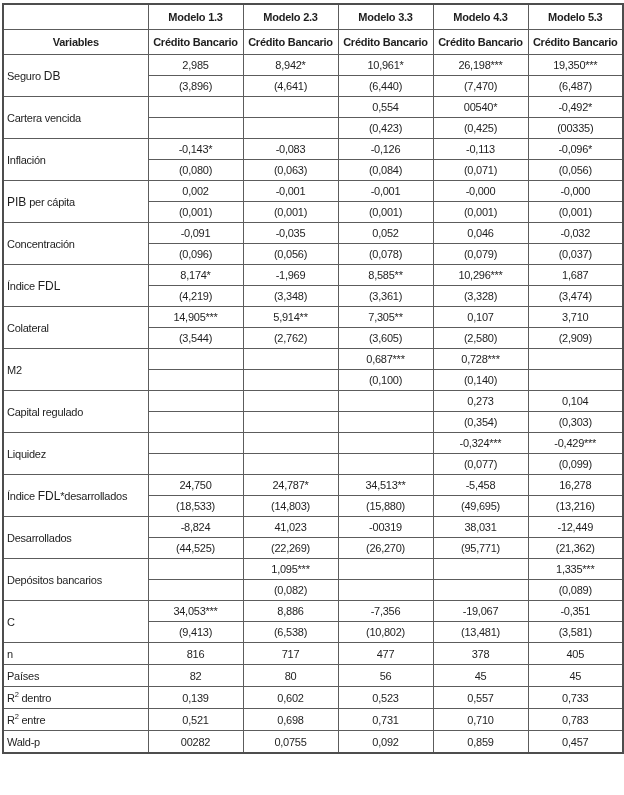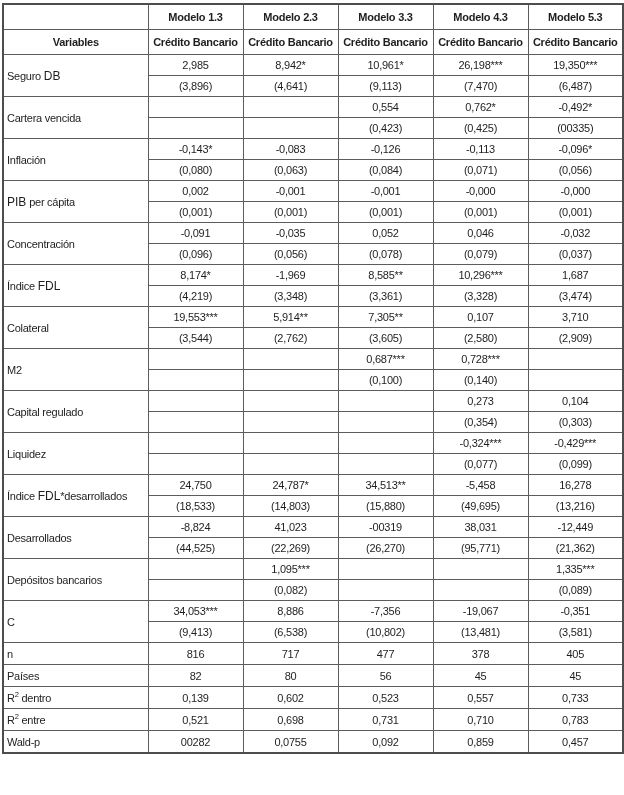--- a/index.html
+++ b/index.html
@@ -103,30 +103,30 @@
           <td class="var-cell" rowspan="2">Seguro <span class="sc">DB</span></td>
           <td class="num coef">2,985</td>
           <td class="num coef">8,942*</td>
           <td class="num coef">10,961*</td>
           <td class="num coef">26,198***</td>
           <td class="num coef">19,350***</td>
         </tr>
         <tr>
           <td class="num se">(3,896)</td>
           <td class="num se">(4,641)</td>
-          <td class="num se">(9,113)</td>
+          <td class="num se">(6,440)</td>
           <td class="num se">(7,470)</td>
           <td class="num se">(6,487)</td>
         </tr>
         <tr class="group-start">
           <td class="var-cell" rowspan="2">Cartera vencida</td>
           <td class="num coef"></td>
           <td class="num coef"></td>
           <td class="num coef">0,554</td>
-          <td class="num coef">0,762*</td>
+          <td class="num coef">00540*</td>
           <td class="num coef">-0,492*</td>
         </tr>
         <tr>
           <td class="num se"></td>
           <td class="num se"></td>
           <td class="num se">(0,423)</td>
           <td class="num se">(0,425)</td>
           <td class="num se">(00335)</td>
         </tr>
         <tr class="group-start">
@@ -184,21 +184,21 @@
         </tr>
         <tr>
           <td class="num se">(4,219)</td>
           <td class="num se">(3,348)</td>
           <td class="num se">(3,361)</td>
           <td class="num se">(3,328)</td>
           <td class="num se">(3,474)</td>
         </tr>
         <tr class="group-start">
           <td class="var-cell" rowspan="2">Colateral</td>
-          <td class="num coef">19,553***</td>
+          <td class="num coef">14,905***</td>
           <td class="num coef">5,914**</td>
           <td class="num coef">7,305**</td>
           <td class="num coef">0,107</td>
           <td class="num coef">3,710</td>
         </tr>
         <tr>
           <td class="num se">(3,544)</td>
           <td class="num se">(2,762)</td>
           <td class="num se">(3,605)</td>
           <td class="num se">(2,580)</td>

